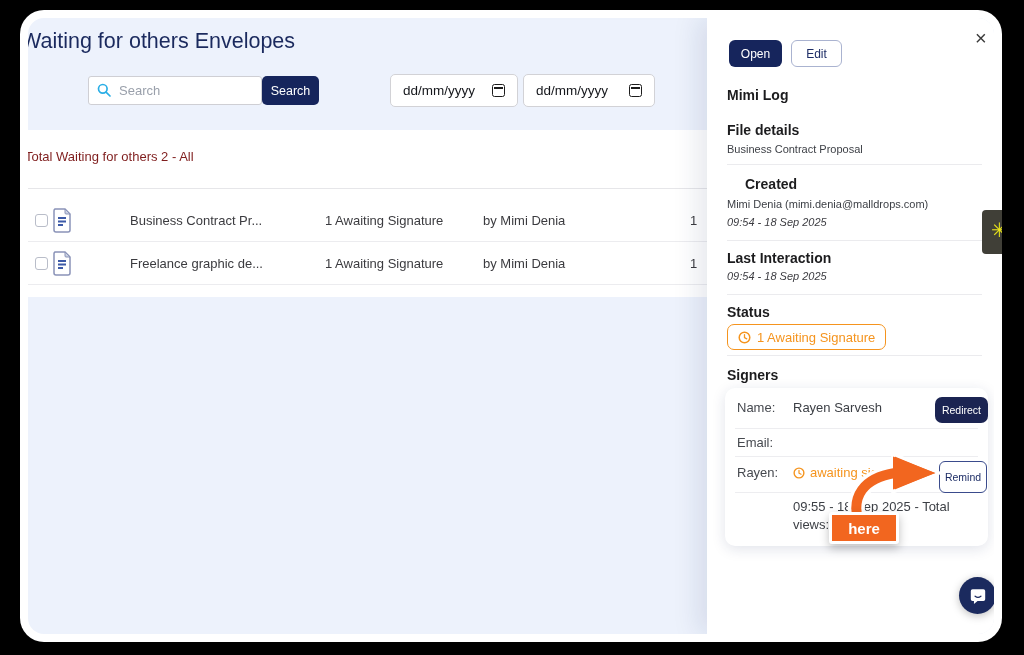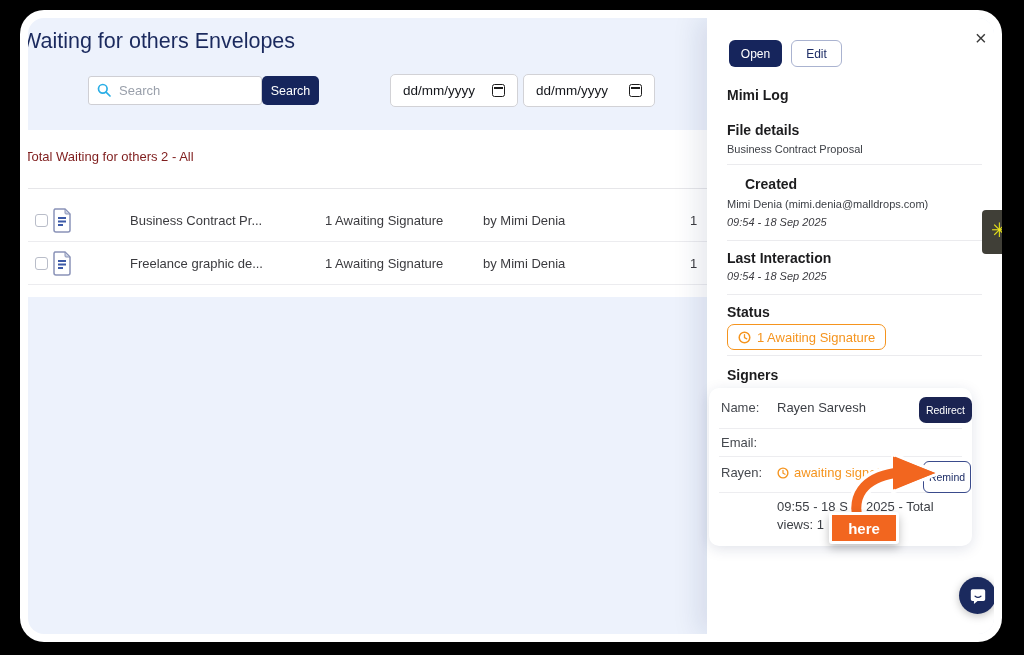--- a/index.html
+++ b/index.html
@@ -38,21 +38,21 @@
   .btn-edit { position:absolute; left:84px; top:22px; width:51px; height:27px; background:#fff; color:#1d2d66; border:1px solid #aab3d0; border-radius:6px; font-size:12px; font-family:"Liberation Sans", sans-serif; cursor:pointer; }
   .close-x { position:absolute; left:268px; top:10px; font-size:20px; font-weight:300; color:#3a3a3a; cursor:pointer; line-height:1; }
 
   .p-head { position:absolute; left:20px; font-size:14px; font-weight:700; color:#1c1c1e; white-space:nowrap; }
   .p-text { position:absolute; left:20px; font-size:11px; color:#3c3f45; white-space:nowrap; }
   .p-italic { font-style:italic; color:#3d3d42; }
   .p-hr { position:absolute; left:20px; right:12px; height:1px; background:#ebebee; }
 
   .status-badge { position:absolute; left:20px; top:306px; height:26px; display:inline-flex; align-items:center; gap:6px; padding:0 10px; border:1.5px solid #f5941e; border-radius:7px; color:#f5941e; font-size:13px; white-space:nowrap; }
 
-  .signers-card { position:absolute; left:2px; top:370px; width:263px; height:158px; background:#fff; border-radius:10px; box-shadow:0 3px 14px rgba(20,35,90,0.13); }
+  .signers-card { position:absolute; left:18px; top:370px; width:263px; height:158px; background:#fff; border-radius:10px; box-shadow:0 3px 14px rgba(20,35,90,0.13); }
   .sc-row { position:absolute; left:0; width:263px; }
   .sc-label { position:absolute; left:12px; font-size:13px; color:#46494f; }
   .sc-value { position:absolute; left:68px; font-size:13px; color:#3c3f45; white-space:nowrap; }
   .sc-div { position:absolute; left:10px; right:10px; height:1px; background:#ededf0; }
   .btn-redirect { position:absolute; left:210px; top:9px; width:53px; height:26px; background:#1b2452; color:#fff; border:none; border-radius:7px; font-size:10.5px; font-family:"Liberation Sans", sans-serif; cursor:pointer; }
   .btn-remind { position:absolute; left:214px; top:73px; width:48px; height:32px; background:#fff; color:#1d2d66; border:1px solid #3a4b8c; border-radius:6px; font-size:10.5px; font-family:"Liberation Sans", sans-serif; cursor:pointer; z-index:4; }
   .signer-status { color:#f5941e; display:inline-flex; align-items:center; gap:5px; }
   .viewed-value { position:absolute; left:68px; top:110px; width:186px; font-size:13px; color:#3c3f45; line-height:18px; white-space:normal; }
 
   .arrow-svg { position:absolute; left:130px; top:432px; z-index:6; pointer-events:none; }

